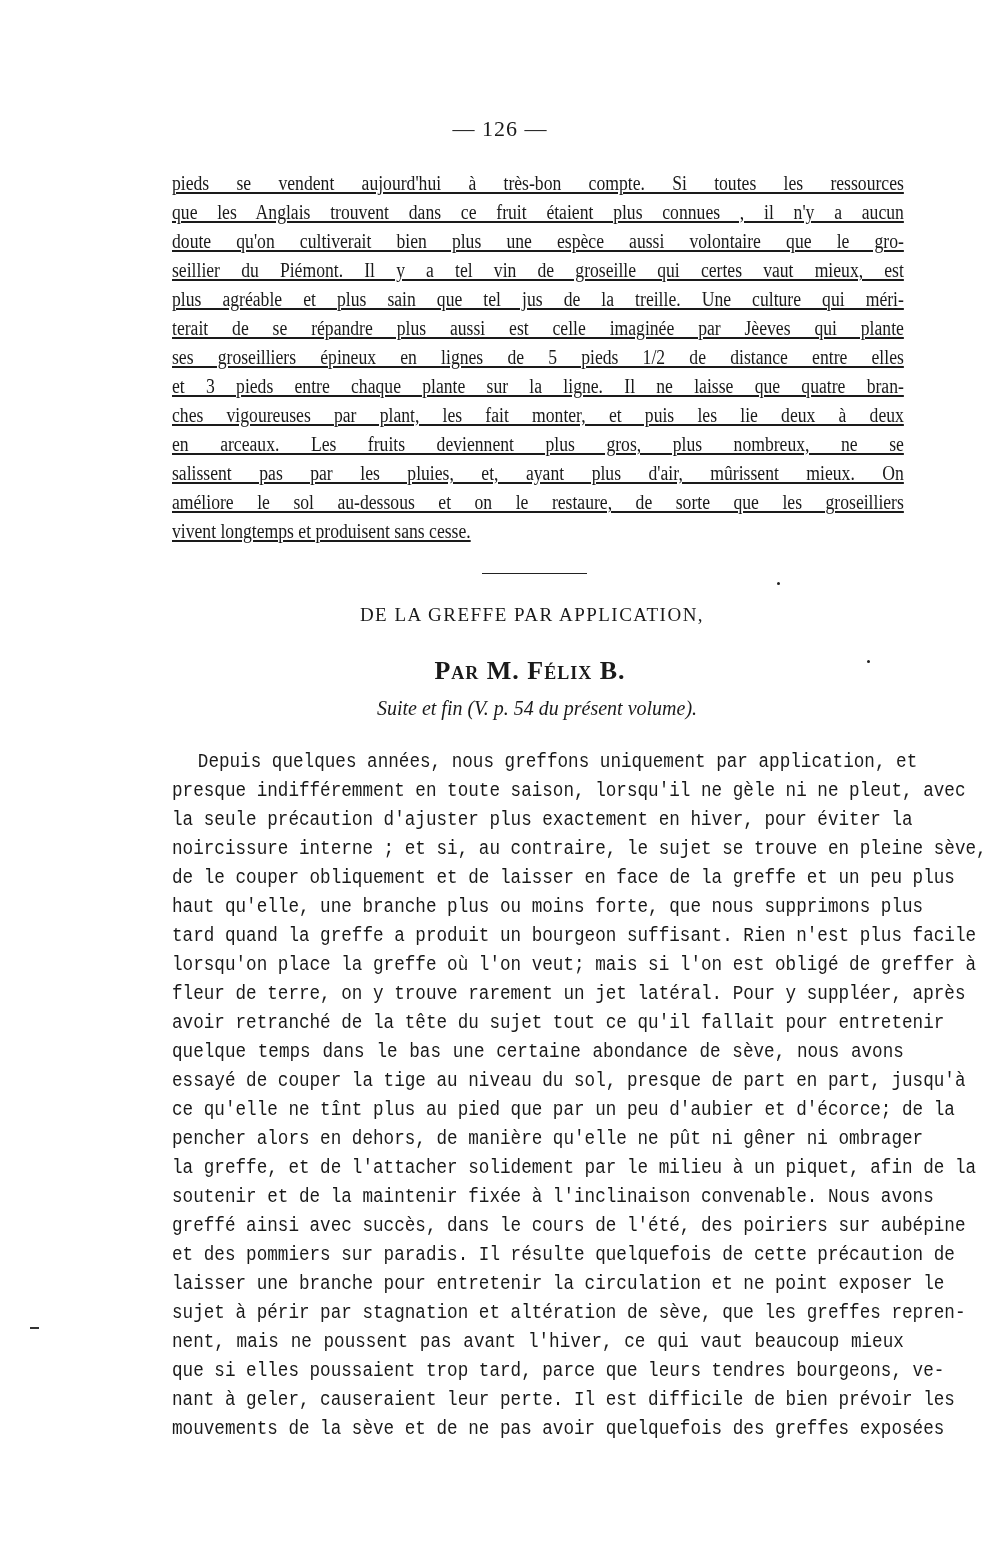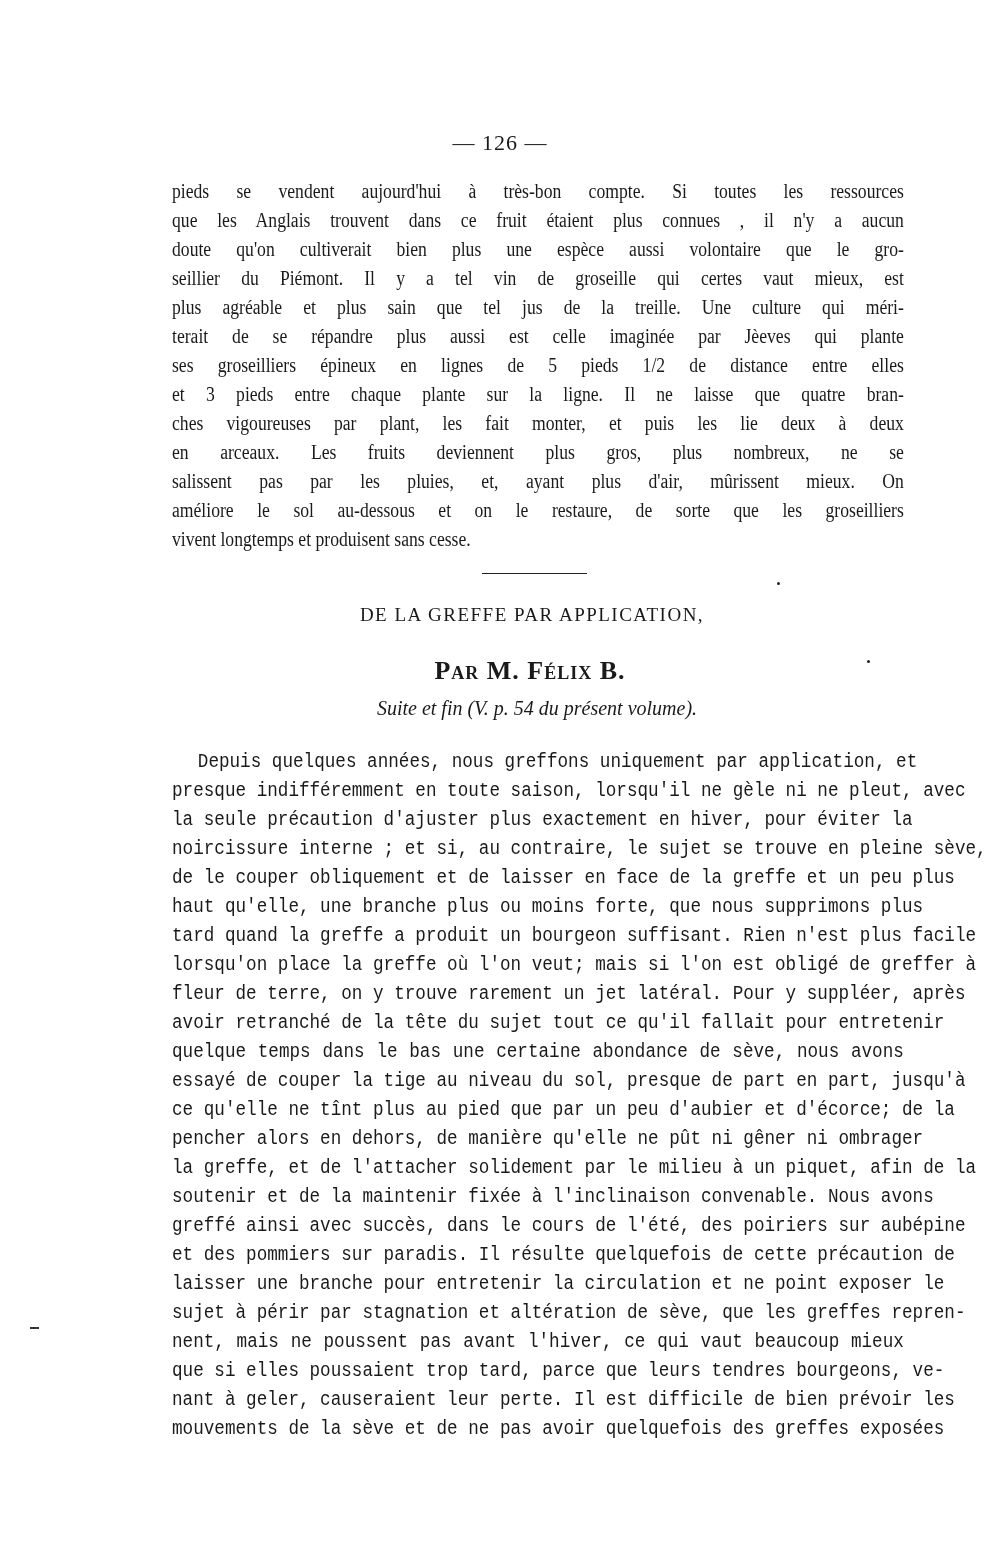--- a/index.html
+++ b/index.html
@@ -10,21 +10,21 @@
     body {
       width: 1000px;
       height: 1546px;
       position: relative;
       overflow: hidden;
       font-family: "Liberation Serif", "DejaVu Serif", serif;
       color: #1a1a1a;
     }
     .page-number {
       position: absolute;
-      top: 130px;
+      top: 116px;
       left: 0;
       width: 1000px;
       text-align: center;
       font-size: 22px;
       letter-spacing: 1px;
     }
     .block {
       position: absolute;
       left: 172px;
       width: 732px;
@@ -40,21 +40,21 @@
       transform-origin: left center;
       width: 851px;
     }
     .line.last {
       text-align-last: left;
     }
     .line.indent {
       padding-left: 30px;
       width: 821px;
     }
-    #block1 { top: 177px; }
+    #block1 { top: 169px; text-decoration: underline; }
     #block2 { top: 747px; font-family: Liberation Mono, monospace; }
     .separator {
       position: absolute;
       top: 573px;
       left: 482px;
       width: 105px;
       height: 0;
       border-top: 1.5px solid #222;
     }
     .section-title {

